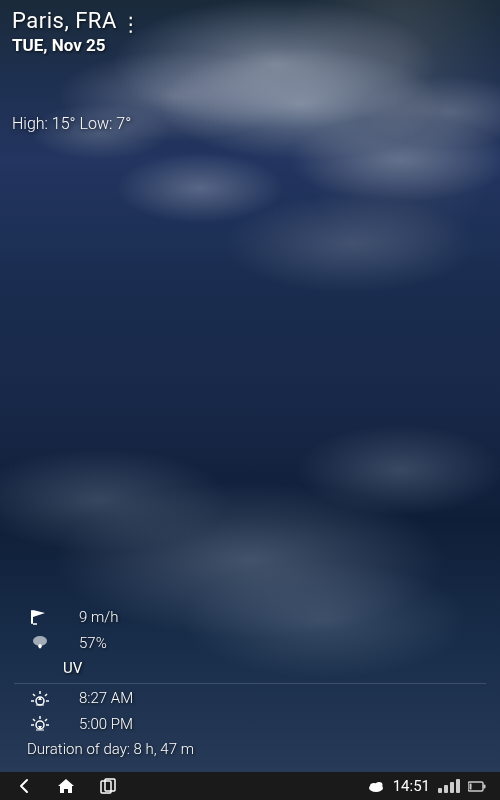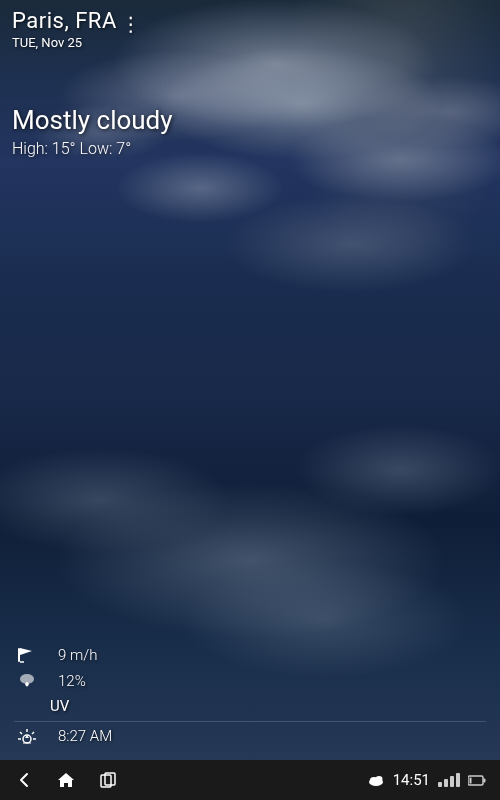--- a/index.html
+++ b/index.html
@@ -112,22 +112,22 @@
     }
 
     #city-name {
       font-size: 22px;
       font-weight: 400;
       letter-spacing: 0.5px;
       text-shadow: 1px 1px 3px rgba(0,0,0,0.7);
     }
 
     #date-info {
-      font-size: 13px;
-      font-weight: 400;
+      font-size: 17px;
+      font-weight: 700;
       text-shadow: 1px 1px 3px rgba(0,0,0,0.7);
       margin-top: 2px;
     }
 
     #menu-icon {
       font-size: 20px;
       color: white;
       padding: 4px;
       cursor: pointer;
       text-shadow: 1px 1px 3px rgba(0,0,0,0.7);
@@ -159,25 +159,26 @@
     }
 
     
     #weather-details {
       padding: 0 14px 8px 14px;
     }
 
     .detail-row {
       display: flex;
       align-items: center;
-      gap: 18px;
+      gap: 26px;
       margin-bottom: 6px;
       font-size: 15px;
       font-weight: 300;
       text-shadow: 1px 1px 3px rgba(0,0,0,0.8);
+      margin-left: 13px;
     }
 
     .detail-icon {
       width: 26px;
       height: 20px;
       display: flex;
       align-items: center;
       justify-content: center;
       flex-shrink: 0;
     }
@@ -200,21 +201,21 @@
       height: 1px;
       background: rgba(255,255,255,0.15);
       margin: 4px 0;
     }
 
     
     svg { fill: white; }
 
     
     #status-bar {
-      height: 40px;
+      height: 28px;
       background: #1a1a1a;
       display: flex;
       align-items: center;
       justify-content: space-between;
       padding: 0 14px;
       flex-shrink: 0;
     }
 
     #nav-buttons {
       display: flex;
@@ -264,21 +265,20 @@
 
   <div id="top-bar">
     <div id="location-info">
       <span id="city-name">Paris, FRA</span>
       <span id="date-info">TUE, Nov 25</span>
     </div>
     <span id="menu-icon">⋮</span>
   </div>
 
   <div id="weather-desc">
-    <span id="condition-text">Mostly cloudy</span>
     <span id="temp-range">High: 15°  Low: 7°</span>
   </div>
 
   <div id="middle-spacer"></div>
 
   <div id="weather-details">
 
     <div class="detail-row">
       <div class="detail-icon">
         <svg width="22" height="18" viewBox="0 0 22 18">
@@ -292,21 +292,21 @@
     </div>
 
 
     <div class="detail-row">
       <div class="detail-icon">
         <svg width="22" height="18" viewBox="0 0 22 18">
           <ellipse cx="11" cy="7" rx="7" ry="5" fill="rgba(255,255,255,0.6)"></ellipse>
           <path d="M9 12 Q11 17 13 12 Q12 10 11 10 Q10 10 9 12Z" fill="white"></path>
         </svg>
       </div>
-      <span class="detail-value">12%</span>
+      <span class="detail-value">57%</span>
     </div>
 
     <div class="detail-row uv-row">
       <span class="detail-value">UV</span>
     </div>
 
     <div class="detail-separator"></div>
 
     <div class="detail-row">
       <div class="detail-icon">
@@ -319,21 +319,41 @@
           <line x1="2" y1="12" x2="5" y2="12" stroke="white" stroke-width="1.5"></line>
           <line x1="20" y1="12" x2="17" y2="12" stroke="white" stroke-width="1.5"></line>
           <line x1="7" y1="16" x2="15" y2="16" stroke="white" stroke-width="1"></line>
 
           <polygon points="11,8 9,11 13,11" fill="white"></polygon>
         </svg>
       </div>
       <span class="detail-value">8:27 AM</span>
     </div>
 
-
+    <div class="detail-row">
+      <div class="detail-icon">
+        <svg width="22" height="18" viewBox="0 0 22 18">
+
+          <circle cx="11" cy="10" r="4" fill="none" stroke="white" stroke-width="1.5"></circle>
+          <line x1="11" y1="1" x2="11" y2="4" stroke="white" stroke-width="1.5"></line>
+          <line x1="4" y1="4" x2="6" y2="6" stroke="white" stroke-width="1.5"></line>
+          <line x1="18" y1="4" x2="16" y2="6" stroke="white" stroke-width="1.5"></line>
+          <line x1="2" y1="10" x2="5" y2="10" stroke="white" stroke-width="1.5"></line>
+          <line x1="20" y1="10" x2="17" y2="10" stroke="white" stroke-width="1.5"></line>
+          <line x1="7" y1="15" x2="15" y2="15" stroke="white" stroke-width="1"></line>
+
+          <polygon points="11,14 9,11 13,11" fill="white"></polygon>
+        </svg>
+      </div>
+      <span class="detail-value">5:00 PM</span>
+    </div>
+
+    <div class="detail-row">
+      <span class="detail-value">Duration of day: 8 h, 47 m</span>
+    </div>
 
   </div>
 
   <div id="status-bar">
     <div id="nav-buttons">
 
       <svg width="20" height="20" viewBox="0 0 20 20" fill="white">
         <path d="M13 4 L7 10 L13 16" stroke="white" stroke-width="2" fill="none" stroke-linecap="round" stroke-linejoin="round"></path>
       </svg>
 

